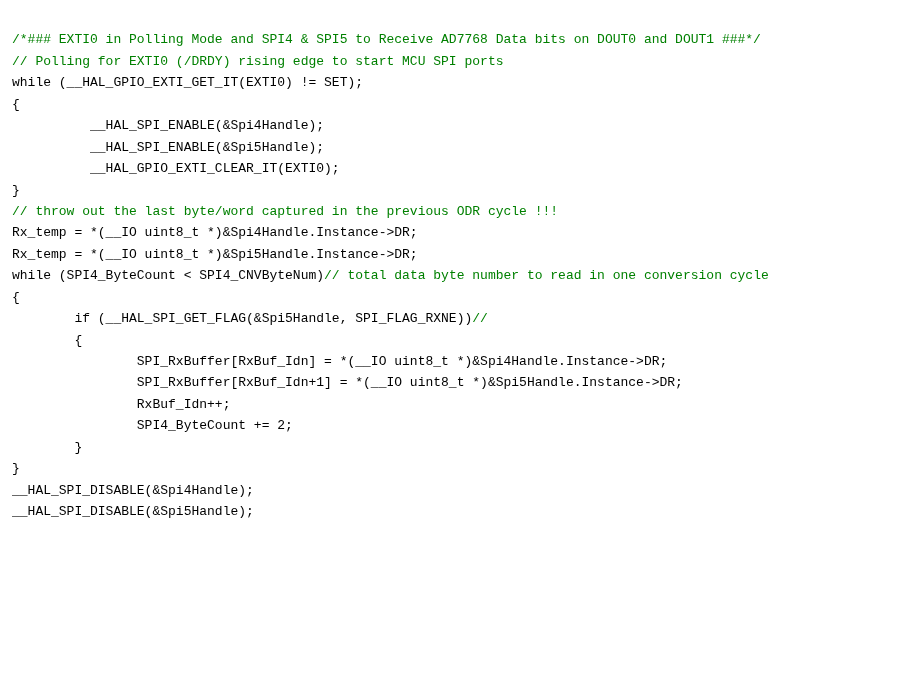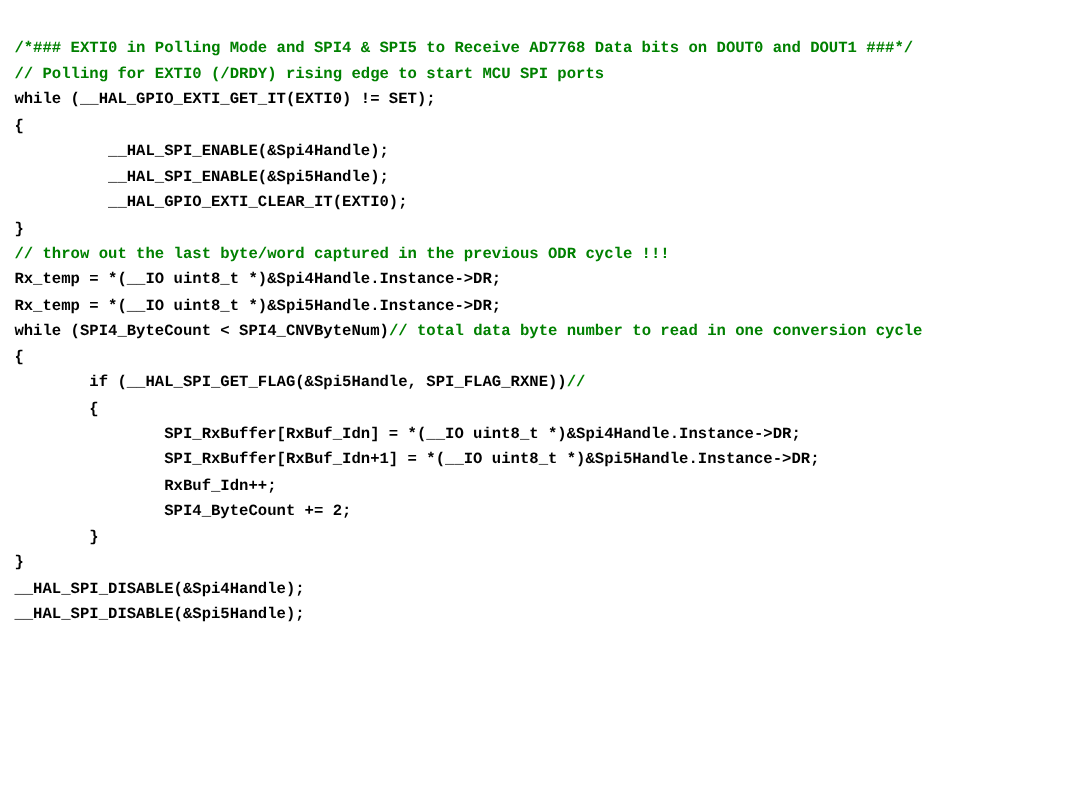--- a/index.html
+++ b/index.html
@@ -19,20 +19,19 @@
       overflow-x: auto;
     }
 
     .code-block {
       white-space: pre;
     }
 
     .line {
       display: block;
       min-height: 1.65em;
-      font-weight: bold;
     }
   </style>
 </head>
 <body>
 
 <div class="code-block">
 <span class="line" style="color: rgb(0, 128, 0);">/*### EXTI0 in Polling Mode and SPI4 &amp; SPI5 to Receive AD7768 Data bits on DOUT0 and DOUT1 ###*/</span><span class="line" style="color: rgb(0, 128, 0);">// Polling for EXTI0 (/DRDY) rising edge to start MCU SPI ports</span><span class="line" style="color: rgb(0, 0, 0);">while (__HAL_GPIO_EXTI_GET_IT(EXTI0) != SET);</span><span class="line" style="color: rgb(0, 0, 0);">{</span><span class="line" style="color: rgb(0, 0, 0);">          __HAL_SPI_ENABLE(&amp;Spi4Handle);</span><span class="line" style="color: rgb(0, 0, 0);">          __HAL_SPI_ENABLE(&amp;Spi5Handle);</span><span class="line" style="color: rgb(0, 0, 0);">          __HAL_GPIO_EXTI_CLEAR_IT(EXTI0);</span><span class="line" style="color: rgb(0, 0, 0);">}</span><span class="line" style="color: rgb(0, 128, 0);">// throw out the last byte/word captured in the previous ODR cycle !!!</span><span class="line" style="color: rgb(0, 0, 0);">Rx_temp = *(__IO uint8_t *)&amp;Spi4Handle.Instance-&gt;DR;</span><span class="line" style="color: rgb(0, 0, 0);">Rx_temp = *(__IO uint8_t *)&amp;Spi5Handle.Instance-&gt;DR;</span><span class="line"><span style="color: rgb(0, 0, 0);">while (SPI4_ByteCount &lt; SPI4_CNVByteNum)</span><span style="color: rgb(0, 128, 0);">// total data byte number to read in one conversion cycle</span></span><span class="line" style="color: rgb(0, 0, 0);">{</span><span class="line"><span style="color: rgb(0, 0, 0);">        if (__HAL_SPI_GET_FLAG(&amp;Spi5Handle, SPI_FLAG_RXNE))</span><span style="color: rgb(0, 128, 0);">//</span></span><span class="line" style="color: rgb(0, 0, 0);">        {</span><span class="line" style="color: rgb(0, 0, 0);">                SPI_RxBuffer[RxBuf_Idn] = *(__IO uint8_t *)&amp;Spi4Handle.Instance-&gt;DR;</span><span class="line" style="color: rgb(0, 0, 0);">                SPI_RxBuffer[RxBuf_Idn+1] = *(__IO uint8_t *)&amp;Spi5Handle.Instance-&gt;DR;</span><span class="line" style="color: rgb(0, 0, 0);">                RxBuf_Idn++;</span><span class="line" style="color: rgb(0, 0, 0);">                SPI4_ByteCount += 2;</span><span class="line" style="color: rgb(0, 0, 0);">        }</span><span class="line" style="color: rgb(0, 0, 0);">}</span><span class="line" style="color: rgb(0, 0, 0);">__HAL_SPI_DISABLE(&amp;Spi4Handle);</span><span class="line" style="color: rgb(0, 0, 0);">__HAL_SPI_DISABLE(&amp;Spi5Handle);</span></div>
 
 </body></html>

